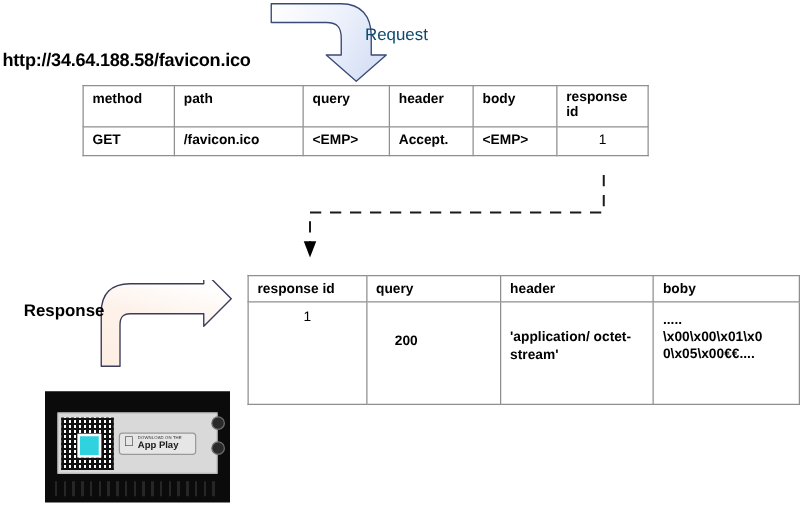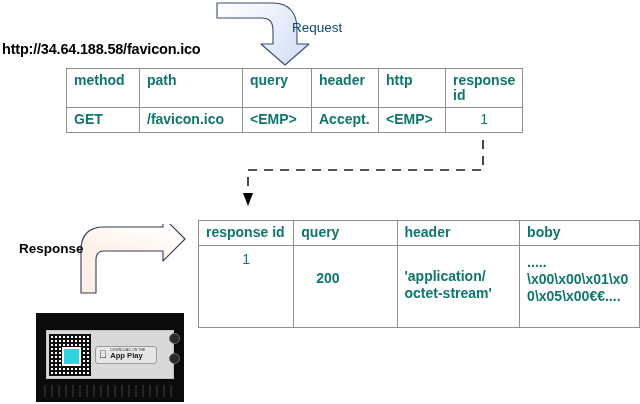--- a/index.html
+++ b/index.html
@@ -54,22 +54,22 @@
   #response-arrow { left: 78px; top: 224px; }
 
   
   #connector { position: absolute; left: 236px; top: 140px; }
 
   
   table.grid {
     position: absolute;
     border-collapse: collapse;
     background: #ffffff;
-    font-size: 14px;
-    color: #0f766e;
+    font-size: 11px;
+    color: #000000;
   }
   table.grid td, table.grid th {
     border: 1px solid #8f8f8f;
     padding: 4px 7px;
     text-align: left;
     vertical-align: top;
     font-weight: bold;
     line-height: 1.12;
   }
   table.grid thead th {
@@ -239,21 +239,21 @@
 
 <div id="request-label">Request</div>
 
 <table class="grid" id="request-table">
   <thead>
     <tr>
       <th class="c-method">method</th>
       <th class="c-path">path</th>
       <th class="c-query">query</th>
       <th class="c-header">header</th>
-      <th class="c-body">http</th>
+      <th class="c-body">body</th>
       <th class="c-respid hdr-tall">response id</th>
     </tr>
   </thead>
   <tbody>
     <tr>
       <td>GET</td>
       <td>/favicon.ico</td>
       <td>&lt;EMP&gt;</td>
       <td>Accept.</td>
       <td>&lt;EMP&gt;</td>

